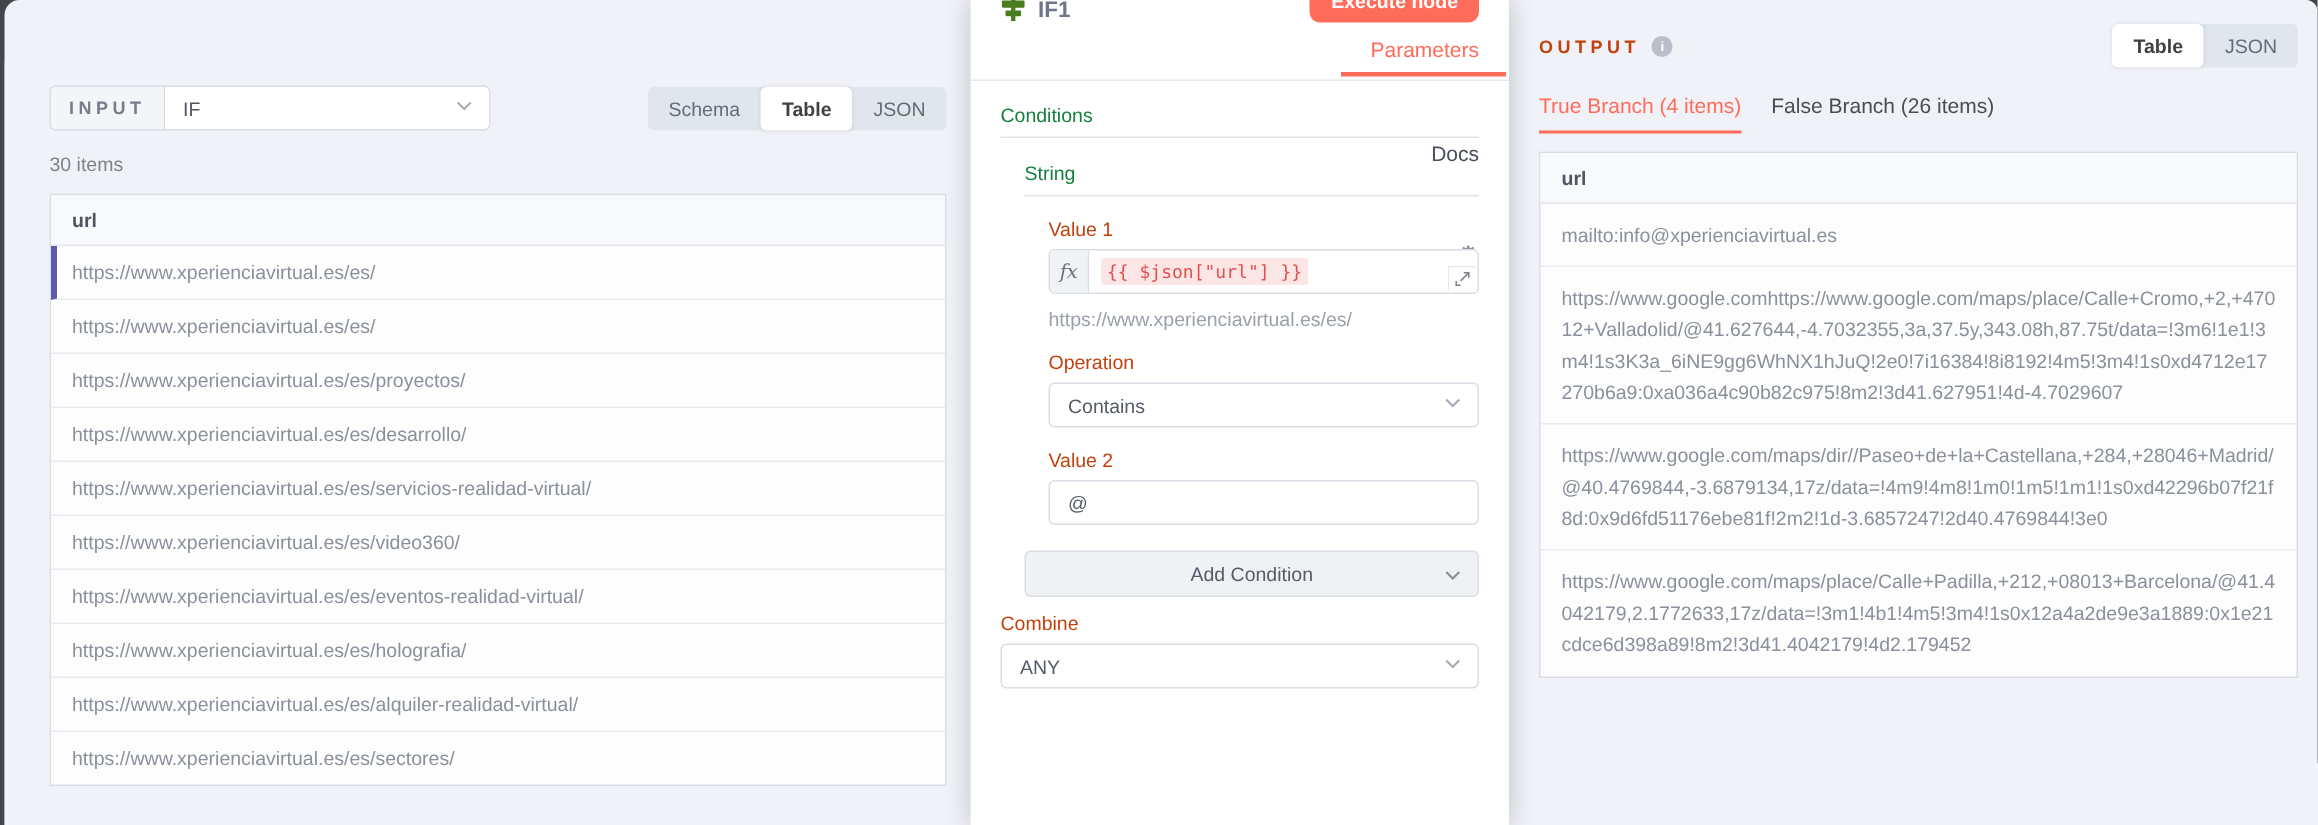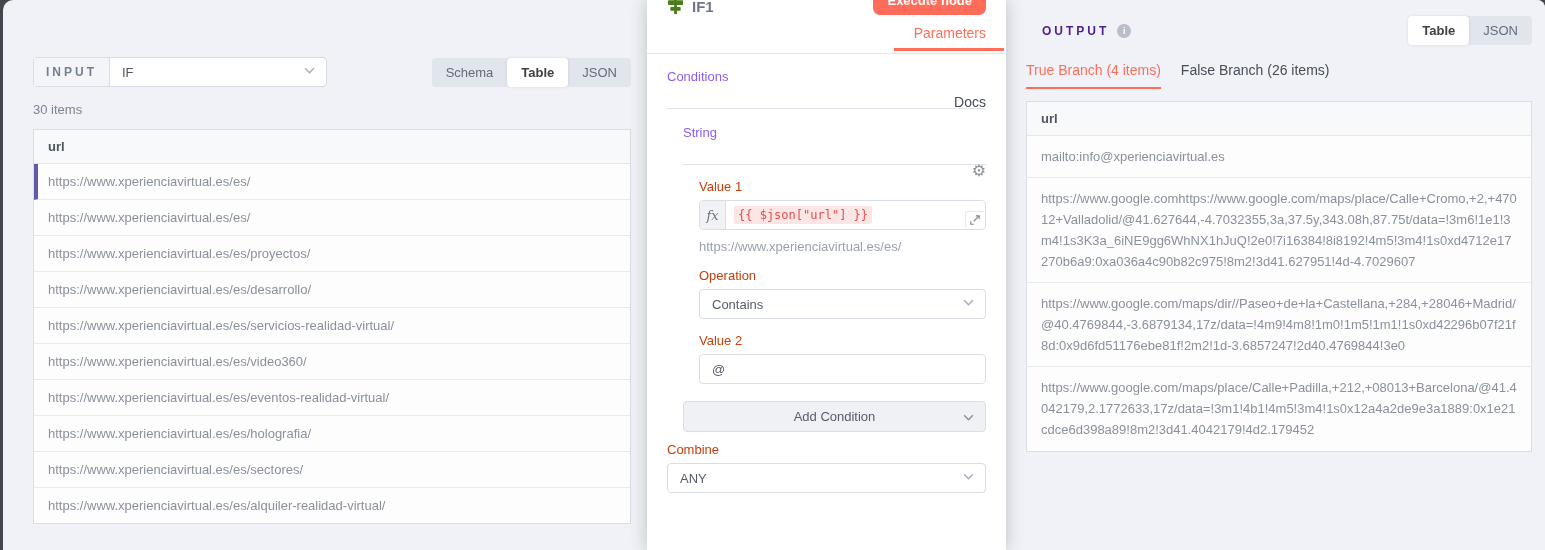--- a/index.html
+++ b/index.html
@@ -36,21 +36,21 @@
   .data-table { margin-top:12px; background:#fdfdfe; border:1px solid #d9dde5; }
   .th { padding:9px 14px; font-size:13px; font-weight:bold; color:#4f5562;
         background:#f8f9fb; border-bottom:1px solid #e3e6ec; }
   .tr { padding:10px 14px; font-size:13px; color:#8a909c; border-bottom:1px solid #e7eaef; cursor:pointer; }
   .tr:last-child { border-bottom:none; }
   .tr.selected { border-left:4px solid #5f5ba8; padding-left:10px; }
   .panel.right .tr { word-break:break-all; line-height:1.62; }
 
   
   .out-label-row { display:flex; align-items:center; gap:8px; }
-  .out-label { font-size:12px; font-weight:bold; letter-spacing:3px; color:#4c1d95;margin-left:16px; }
+  .out-label { font-size:12px; font-weight:bold; letter-spacing:3px; color:#c2410c; }
   .info-icon { width:14px; height:14px; border-radius:50%; background:#b9bec8; color:#fff;
                font-size:9px; font-weight:bold; display:inline-flex; align-items:center; justify-content:center; }
 
   .branch-tabs { display:flex; gap:20px; margin-top:17px; }
   .branch-tab { font-size:14px; color:#474d59; padding-bottom:9px; border-bottom:2px solid transparent; cursor:pointer; }
   .branch-tab.active { color:#ff6d5a; border-bottom-color:#ff6d5a; }
 
   
   .node-card { width:359px; background:#fff; box-shadow:0 0 16px rgba(52,56,72,.28);
                position:relative; z-index:2; padding:0 20px; overflow:hidden; height:100%; }
@@ -63,21 +63,21 @@
                  font-family:inherit; cursor:pointer; }
 
   .tabs-row { display:flex; align-items:flex-end; gap:44px; margin:10px -20px 0 -20px; padding:0 20px;
               border-bottom:1px solid #e4e7ec; height:29px;flex-direction:column; }
   .tab { font-size:14px; color:#474d59; padding-bottom:9px; position:relative; cursor:pointer; }
   .tab.active { color:#ff6d5a; }
   .tab.active::after { content:""; position:absolute; left:-20px; right:-18px; bottom:-1px;
                        height:3px; background:#ff6d5a; }
   .gear-icon { margin-left:auto; padding-bottom:7px; font-size:16px; color:#8b919c; cursor:pointer; line-height:1; }
 
-  .sec-title { font-size:13px; color:#8b5cf6; padding-bottom:24px; border-bottom:1px solid #e0e3e9; }
+  .sec-title { font-size:13px; color:#15803d; padding-bottom:7px; border-bottom:1px solid #e0e3e9; }
   .sec-conditions { margin-top:15px; }
   .indent-1 { margin-left:16px; }
   .indent-2 { margin-left:16px; }
   .sec-string { margin-top:16px; }
 
   .field-label { display:block; font-size:13px; color:#c2410c; margin:14px 0 6px; }
 
   .expr-input { display:flex; align-items:stretch; border:1px solid #d9dde5; border-radius:4px;
                 height:30px; background:#fff; position:relative; }
   .fx-prefix { width:26px; display:flex; align-items:center; justify-content:center; background:#f0f2f6;
@@ -133,22 +133,22 @@
     <div class="data-table">
       <div class="th">url</div>
       <div class="tr selected">https://www.xperienciavirtual.es/es/</div>
       <div class="tr">https://www.xperienciavirtual.es/es/</div>
       <div class="tr">https://www.xperienciavirtual.es/es/proyectos/</div>
       <div class="tr">https://www.xperienciavirtual.es/es/desarrollo/</div>
       <div class="tr">https://www.xperienciavirtual.es/es/servicios-realidad-virtual/</div>
       <div class="tr">https://www.xperienciavirtual.es/es/video360/</div>
       <div class="tr">https://www.xperienciavirtual.es/es/eventos-realidad-virtual/</div>
       <div class="tr">https://www.xperienciavirtual.es/es/holografia/</div>
+      <div class="tr">https://www.xperienciavirtual.es/es/alquiler-realidad-virtual/</div>
       <div class="tr">https://www.xperienciavirtual.es/es/sectores/</div>
-      <div class="tr">https://www.xperienciavirtual.es/es/alquiler-realidad-virtual/</div>
     </div>
   </aside>
 
   <section class="node-card">
     <div class="node-header">
       <span class="node-icon">
         <svg width="17" height="17" viewBox="0 0 18 18">
           <rect x="7.5" y="0" width="3" height="17" fill="#4a7d1e"></rect>
           <rect x="1" y="2.5" width="16" height="5" rx="0.8" fill="#4a7d1e"></rect>
           <rect x="3.5" y="9.5" width="11" height="4" rx="0.8" fill="#4a7d1e"></rect>

